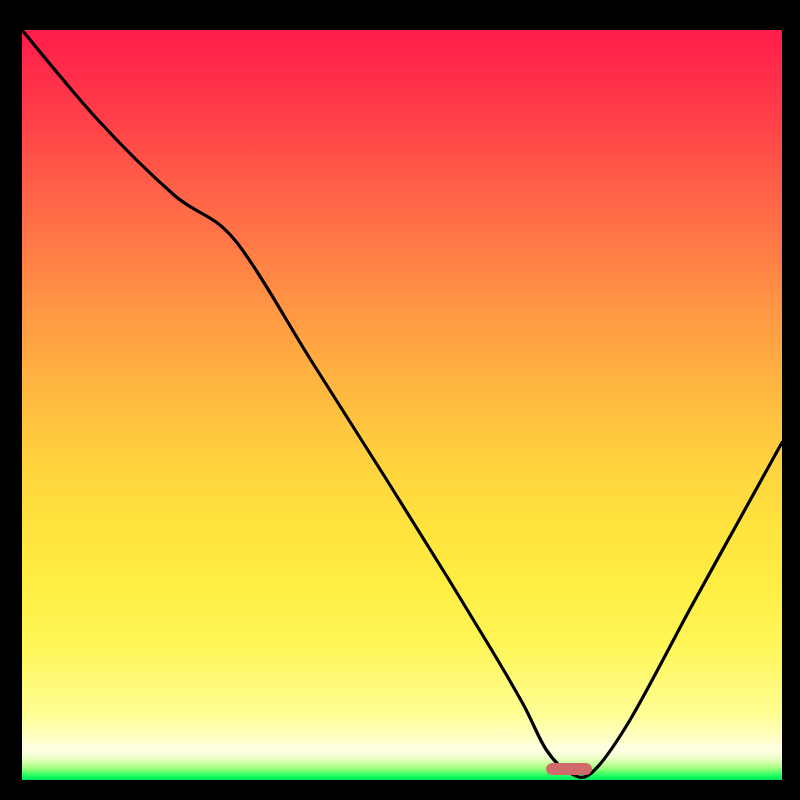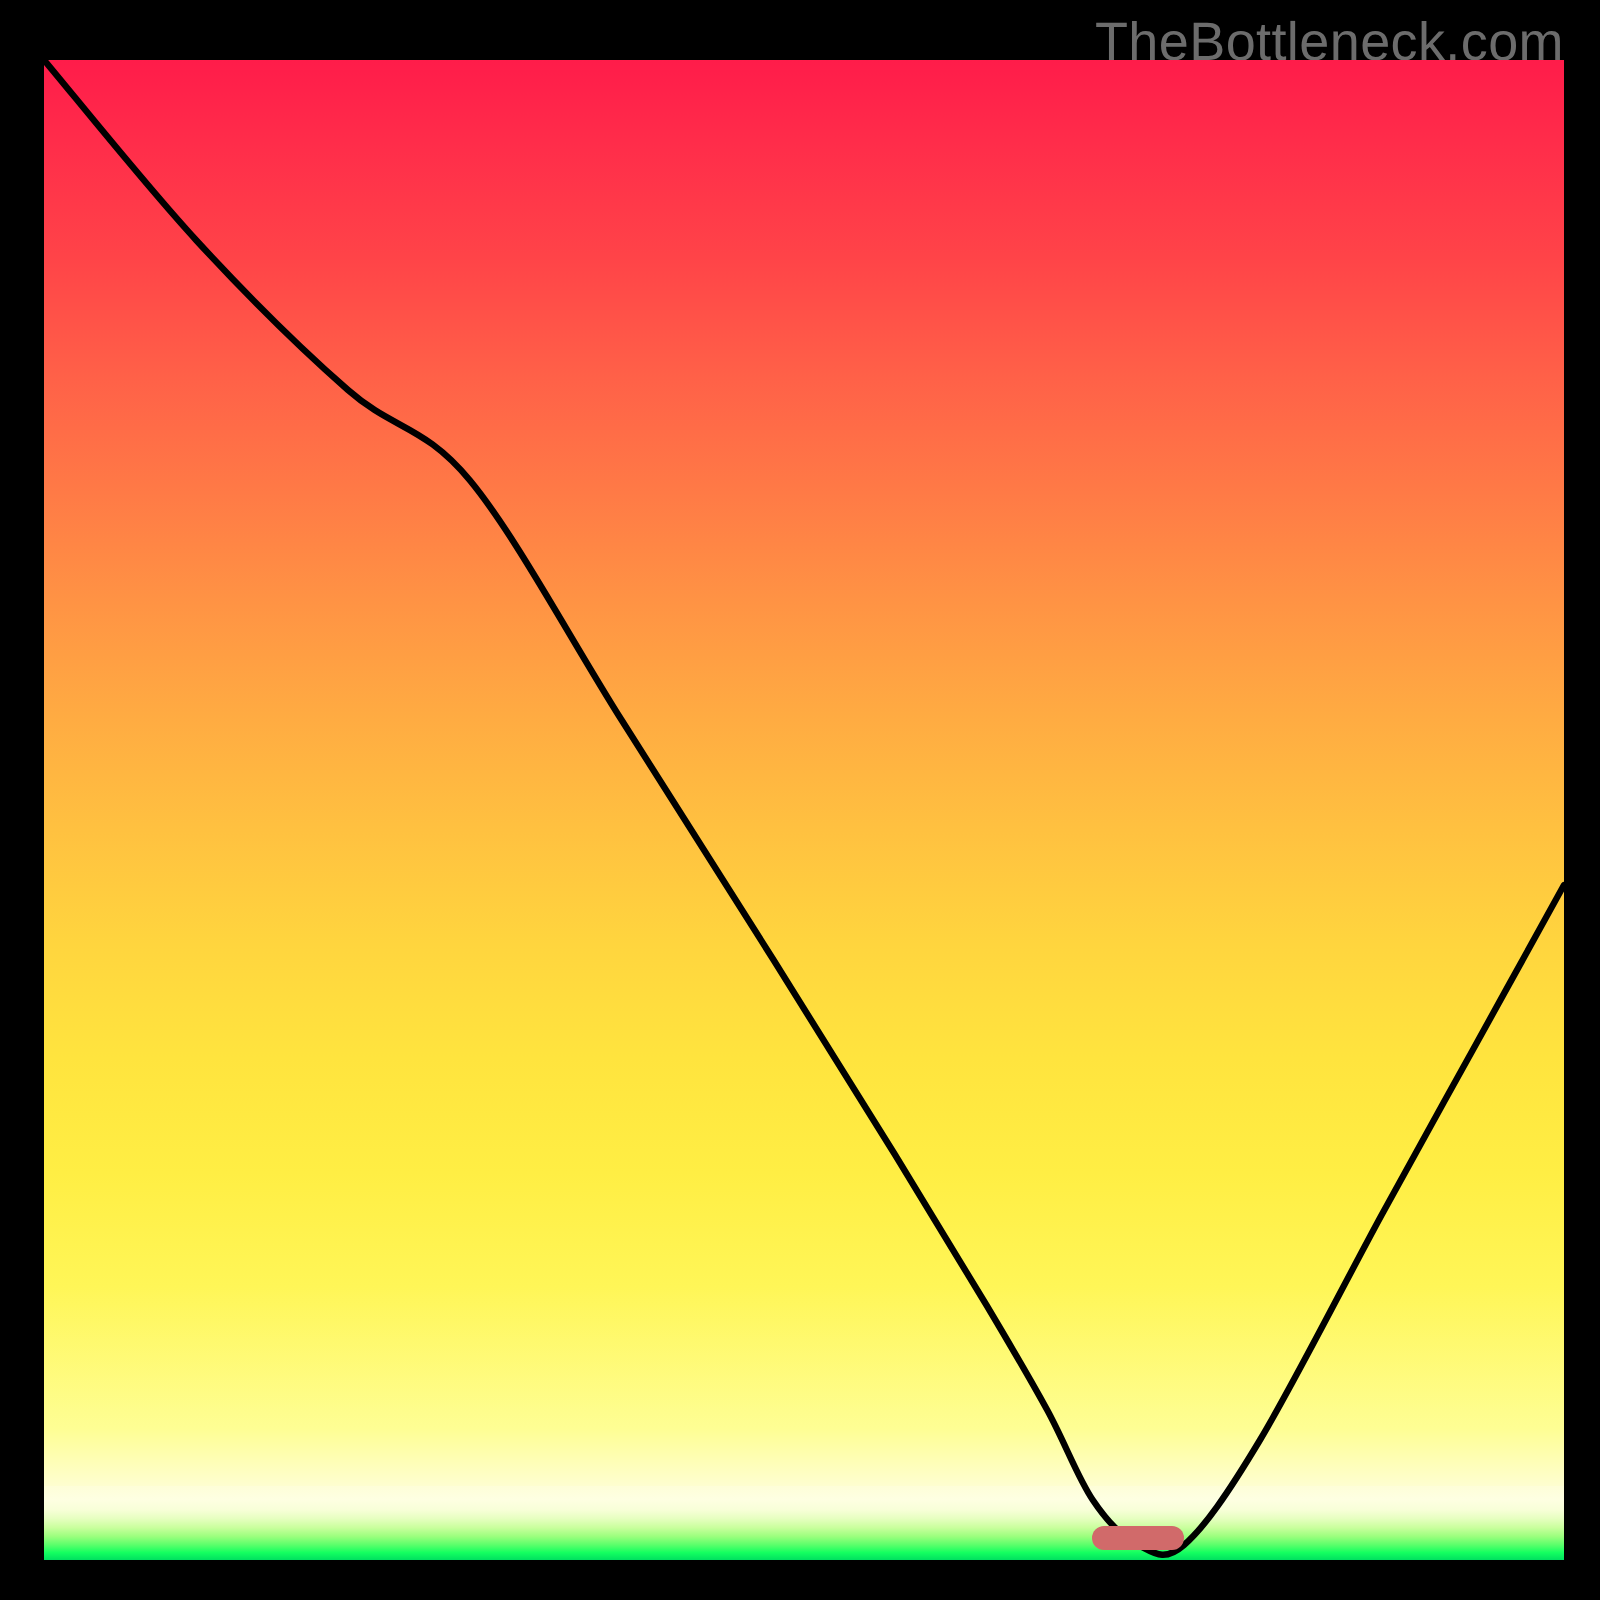--- a/index.html
+++ b/index.html
@@ -95,21 +95,20 @@
     position: absolute;
     background: #d16a6a;
     border-radius: 999px;
   }
 </style>
 </head>
 <body>
 
 <div class="frame">
 
-  <div class="watermark">TheBottleneck.com</div>
 
   <div class="plot-area">
     <div class="grad-main"></div>
     <div class="grad-band"></div>
 
     <svg class="curve-layer" viewBox="0 0 760 750" preserveAspectRatio="none">
       <path fill="none" stroke="#000" stroke-width="3.2" stroke-linejoin="round" stroke-linecap="round" d="M 0.0 0.0 C 12.7 15.0 50.7 62.5 76.0 90.0 C 101.3 117.5 129.2 145.0 152.0 165.0 C 174.8 185.0 190.0 182.5 212.8 210.0 C 235.6 237.5 263.5 290.0 288.8 330.0 C 314.1 370.0 342.0 413.8 364.8 450.0 C 387.6 486.3 407.9 518.8 425.6 547.5 C 443.3 576.3 458.5 601.3 471.2 622.5 C 483.9 643.8 492.7 658.8 501.6 675.0 C 510.5 691.3 516.8 708.8 524.4 720.0 C 532.0 731.3 539.6 738.8 547.2 742.5 C 554.8 746.3 559.9 751.3 570.0 742.5 C 580.1 733.8 591.5 717.5 608.0 690.0 C 624.5 662.5 651.1 610.0 668.8 577.5 C 686.5 545.0 699.2 522.5 714.4 495.0 C 729.6 467.5 752.4 426.3 760.0 412.5"></path>
     </svg>
 
     <div class="marker" style="left: 524.4px; top: 732.75px; width: 45.6px; height: 12px; background: rgb(209, 106, 106);"></div>

